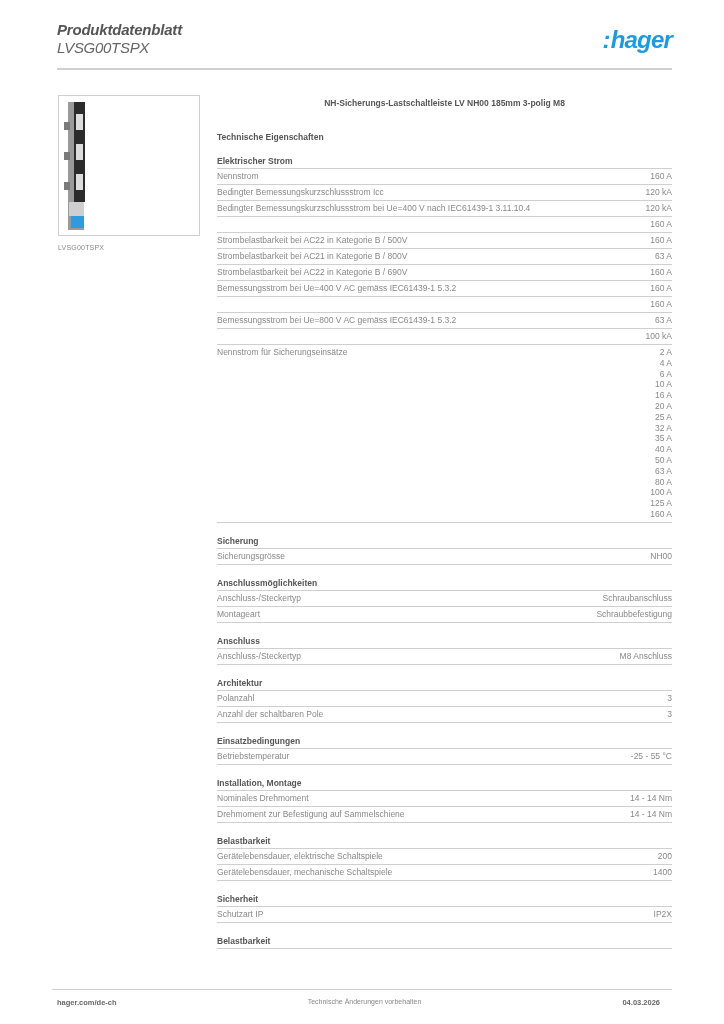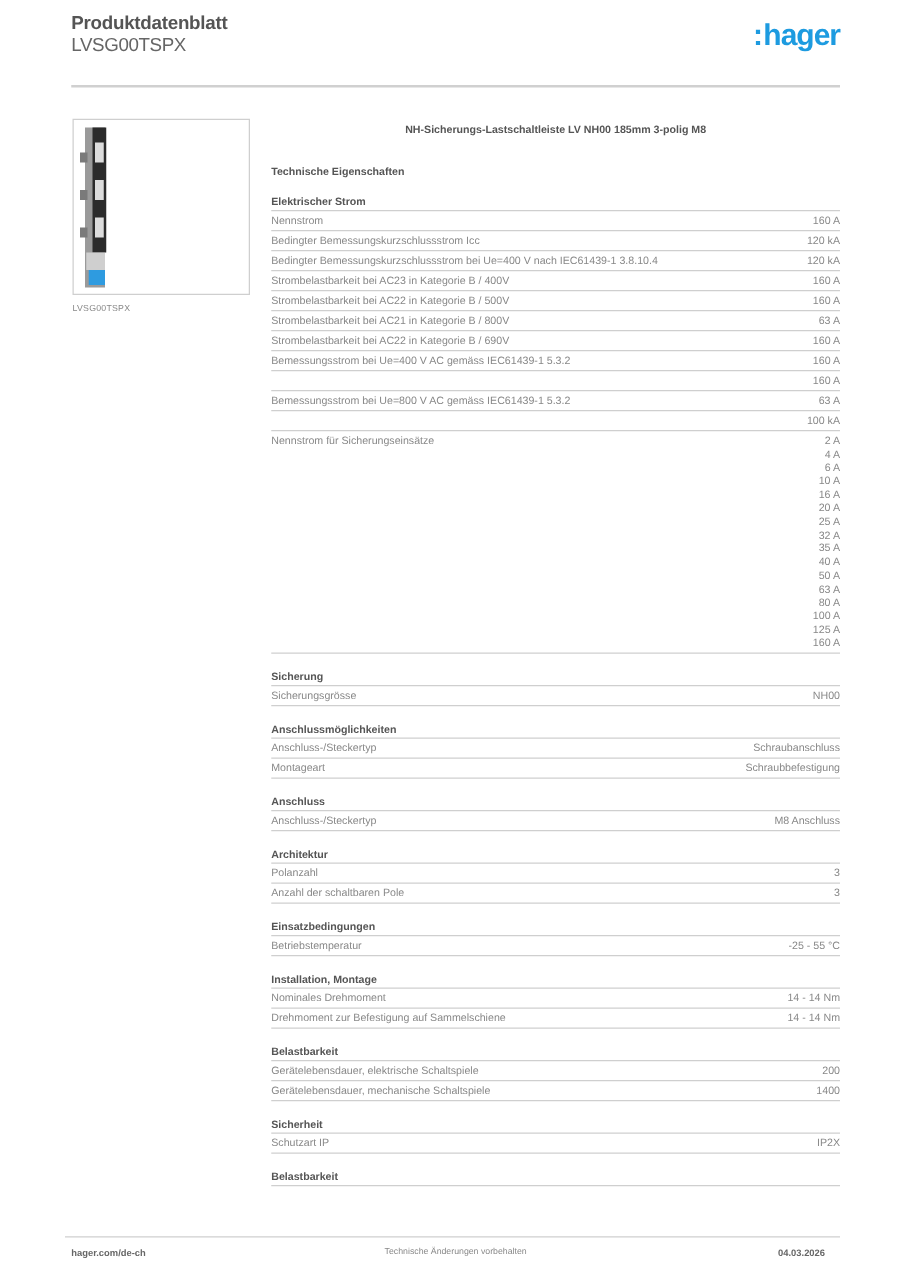--- a/index.html
+++ b/index.html
@@ -1,20 +1,20 @@
 <!DOCTYPE html>
 <html><head>
 <meta charset="utf-8">
 <style>
   html, body { margin: 0; padding: 0; background: #ffffff; }
   body {
     width: 724px; height: 1024px; position: relative; overflow: hidden;
     font-family: "Liberation Sans", sans-serif; color: #777;
   }
-  .header { position: absolute; left: 57px; top: 10px; width: 615px; }
+  .header { position: absolute; left: 57px; top: 21px; width: 615px; font-style: italic; }
   .doc-title { font-size: 15px; font-weight: bold; color: #555; line-height: 18px; letter-spacing: -0.2px; }
   .doc-code { font-size: 15px; color: #666; line-height: 18px; letter-spacing: -0.3px; }
   .logo {
     position: absolute; right: 0; top: 6px; font-size: 24px; font-weight: bold;
     color: #1d9be0; letter-spacing: -0.8px; line-height: 26px;
   }
   .logo .colon { font-weight: bold; margin-right: 1px; }
   .header-rule { position: absolute; left: 57px; top: 68px; width: 615px; height: 2px; background: #d0d0d0; }
 
   .image-box {
@@ -87,27 +87,26 @@
             <div>160 A</div>
           </div>
         </div>
         <div class="row">
           <div class="label">Bedingter Bemessungskurzschlussstrom Icc</div>
           <div class="value">
             <div>120 kA</div>
           </div>
         </div>
         <div class="row">
-          <div class="label">Bedingter Bemessungskurzschlussstrom bei Ue=400 V nach IEC61439-1 3.8.10.4</div>
+          <div class="label">Bedingter Bemessungskurzschlussstrom bei Ue=400 V nach IEC61439-1 3.11.10.4</div>
           <div class="value">
             <div>120 kA</div>
           </div>
         </div>
         <div class="row">
-          <div class="label">Strombelastbarkeit bei AC23 in Kategorie B / 400V</div>
           <div class="value">
             <div>160 A</div>
           </div>
         </div>
         <div class="row">
           <div class="label">Strombelastbarkeit bei AC22 in Kategorie B / 500V</div>
           <div class="value">
             <div>160 A</div>
           </div>
         </div>

